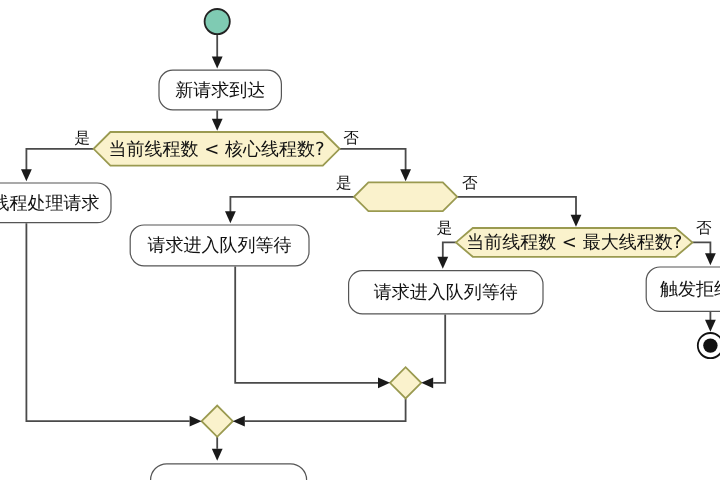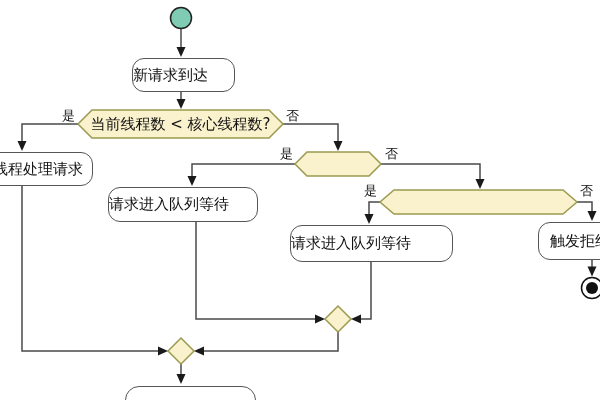--- a/index.html
+++ b/index.html
@@ -13,21 +13,21 @@
   svg{position:absolute;left:0;top:0;}
   .edge{fill:none;stroke:var(--edge,#4a4a4a);stroke-width:1.5;}
   .ah{fill:var(--arrow,#1a1a1a);stroke:none;}
   .hex,.dia{fill:var(--shape-fill,#faf2cc);stroke:var(--shape-border,#9a9a50);stroke-width:1.5;}
   .start{fill:var(--start-node,#7fcbb3);stroke:#222;stroke-width:1.5;}
   .endo{fill:#fff;stroke:#111;stroke-width:1.5;}
   .endi{fill:#111;}
   .node{
     position:absolute;box-sizing:border-box;
     background:var(--node-fill,#fff);border:1.5px solid var(--node-border,#555);
-    border-radius:12px;display:flex;align-items:center;
+    border-radius:12px;display:flex;align-items:center;justify-content:center;
     font-size:15px;white-space:nowrap;line-height:1;
   }
   .node.cut-left{justify-content:flex-start;padding-left:28px;}
   .node.cut-right{justify-content:flex-start;padding-left:11px;}
   .hexlabel{
     position:absolute;display:flex;align-items:center;justify-content:center;
     font-size:15px;white-space:nowrap;line-height:1;pointer-events:none;
   }
   .branch{
     position:absolute;font-size:13px;line-height:1;white-space:nowrap;
@@ -98,20 +98,21 @@
     <span>请求进入队列等待</span>
   </div>
 
   <div class="node cut-right" style="left:538px;top:222px;width:112px;height:38px;">
     <span>触发拒绝</span>
   </div>
 
   <div class="node" style="left:125px;top:386px;width:131px;height:40px;border-radius:14px;"></div>
 
   <div class="hexlabel" style="left:78px;top:110px;width:205px;height:28px;">当前线程数 &lt; 核心线程数?</div>
+  <div class="hexlabel" style="left:380px;top:190px;width:197px;height:24px;">当前线程数 &lt; 最大线程数?</div>
 
   <div class="branch" style="left:62px;top:109px;">是</div>
   <div class="branch" style="left:286px;top:109px;">否</div>
   <div class="branch" style="left:280px;top:147px;">是</div>
   <div class="branch" style="left:385px;top:147px;">否</div>
   <div class="branch" style="left:364px;top:184px;">是</div>
   <div class="branch" style="left:580px;top:184px;">否</div>
 
 </div>
 

